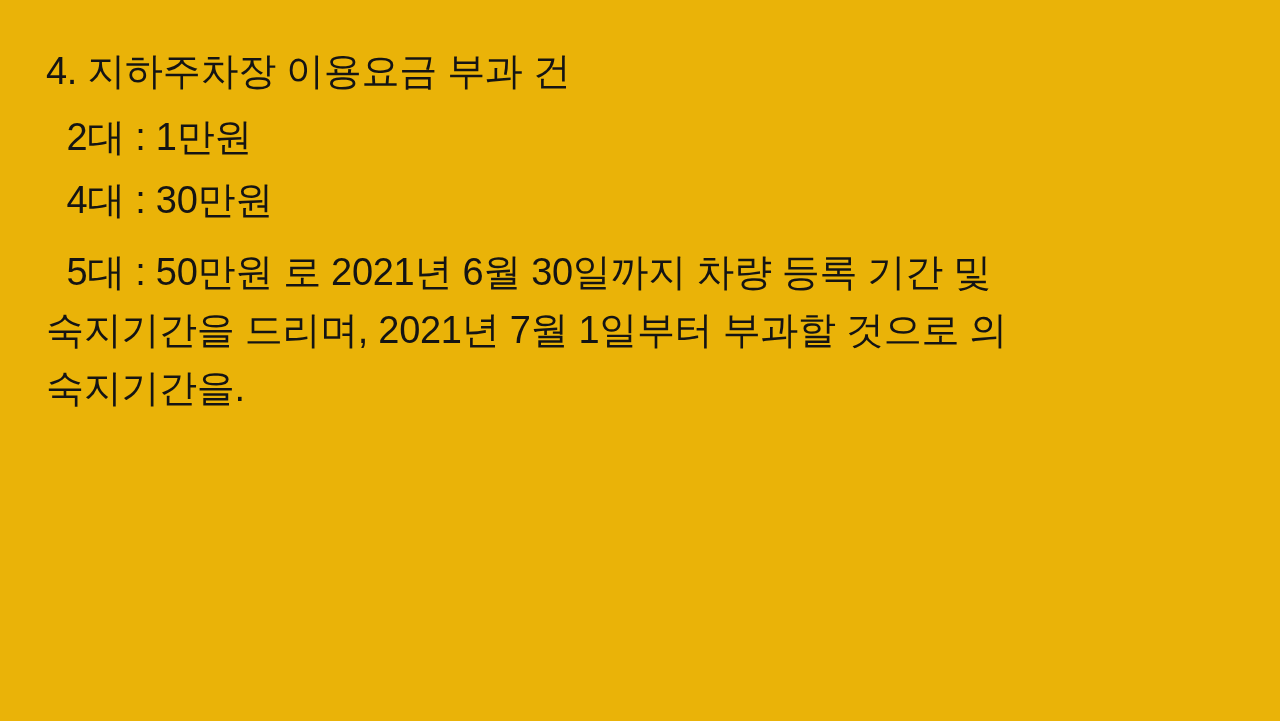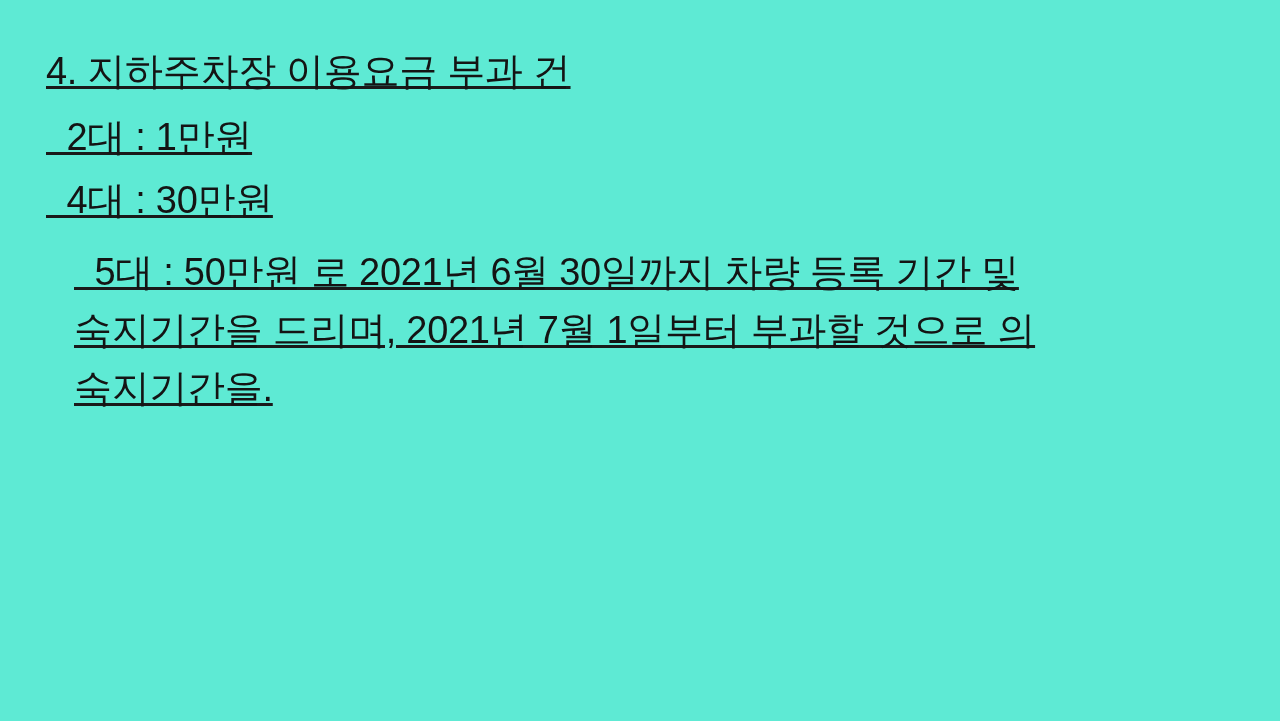--- a/index.html
+++ b/index.html
@@ -11,24 +11,23 @@
     width: 1280px;
     height: 721px;
     overflow: hidden;
     font-family: "Liberation Sans", "DejaVu Sans", sans-serif;
     color: #1a1a1a;
   }
   .page {
     position: relative;
     width: 1280px;
     height: 721px;
-    background: #5eead4;
+    background: #eab308;
     box-sizing: border-box;
     padding: 52px 60px 0 46px;
-    text-decoration: underline;
   }
   .doc-body {
     display: block;
   }
   .line {
     font-size: 38px;
     line-height: 1.0;
     letter-spacing: -0.3px;
     color: #141414;
     white-space: pre;
@@ -43,21 +42,20 @@
     margin-bottom: 27px;
   }
   .para {
     white-space: normal;
     line-height: 1.52;
     margin-top: 0;
   }
   .para .seg {
     display: block;
     white-space: pre;
-    margin-left: 28px;
   }
 </style>
 </head>
 <body>
 
 <div class="page">
   <div class="doc-body">
 
     <div class="line heading">4. 지하주차장 이용요금 부과 건</div>
 

